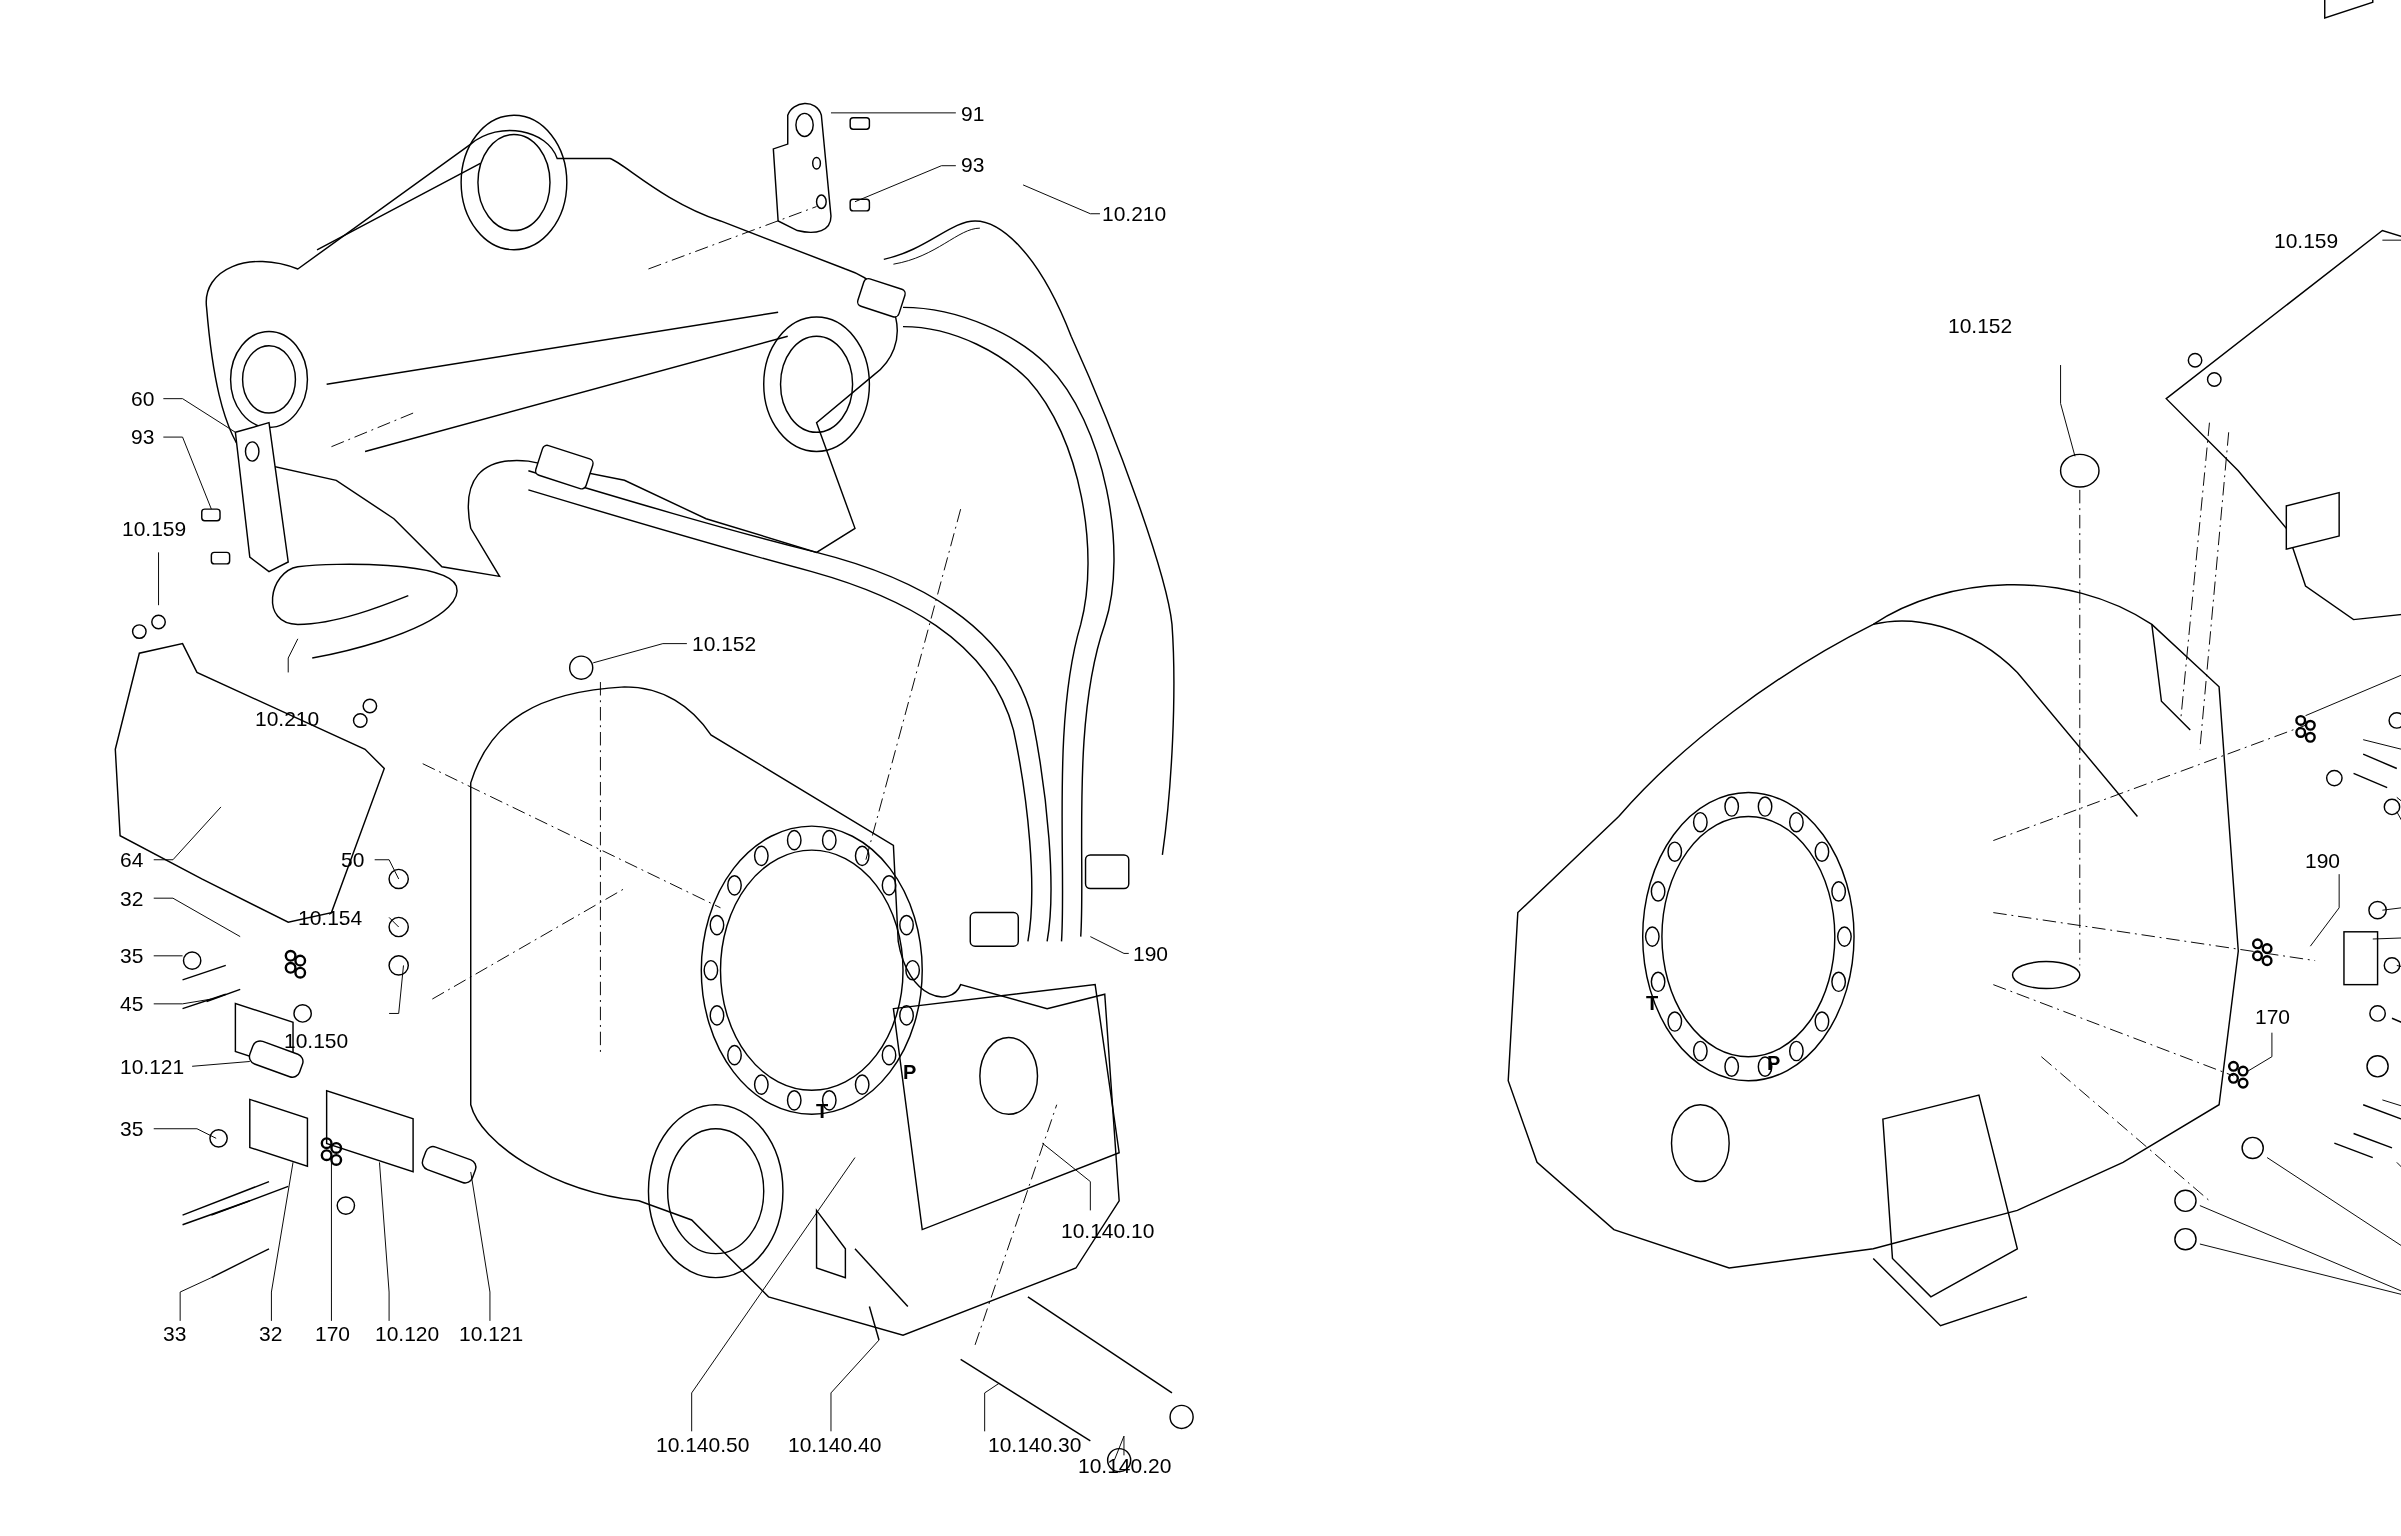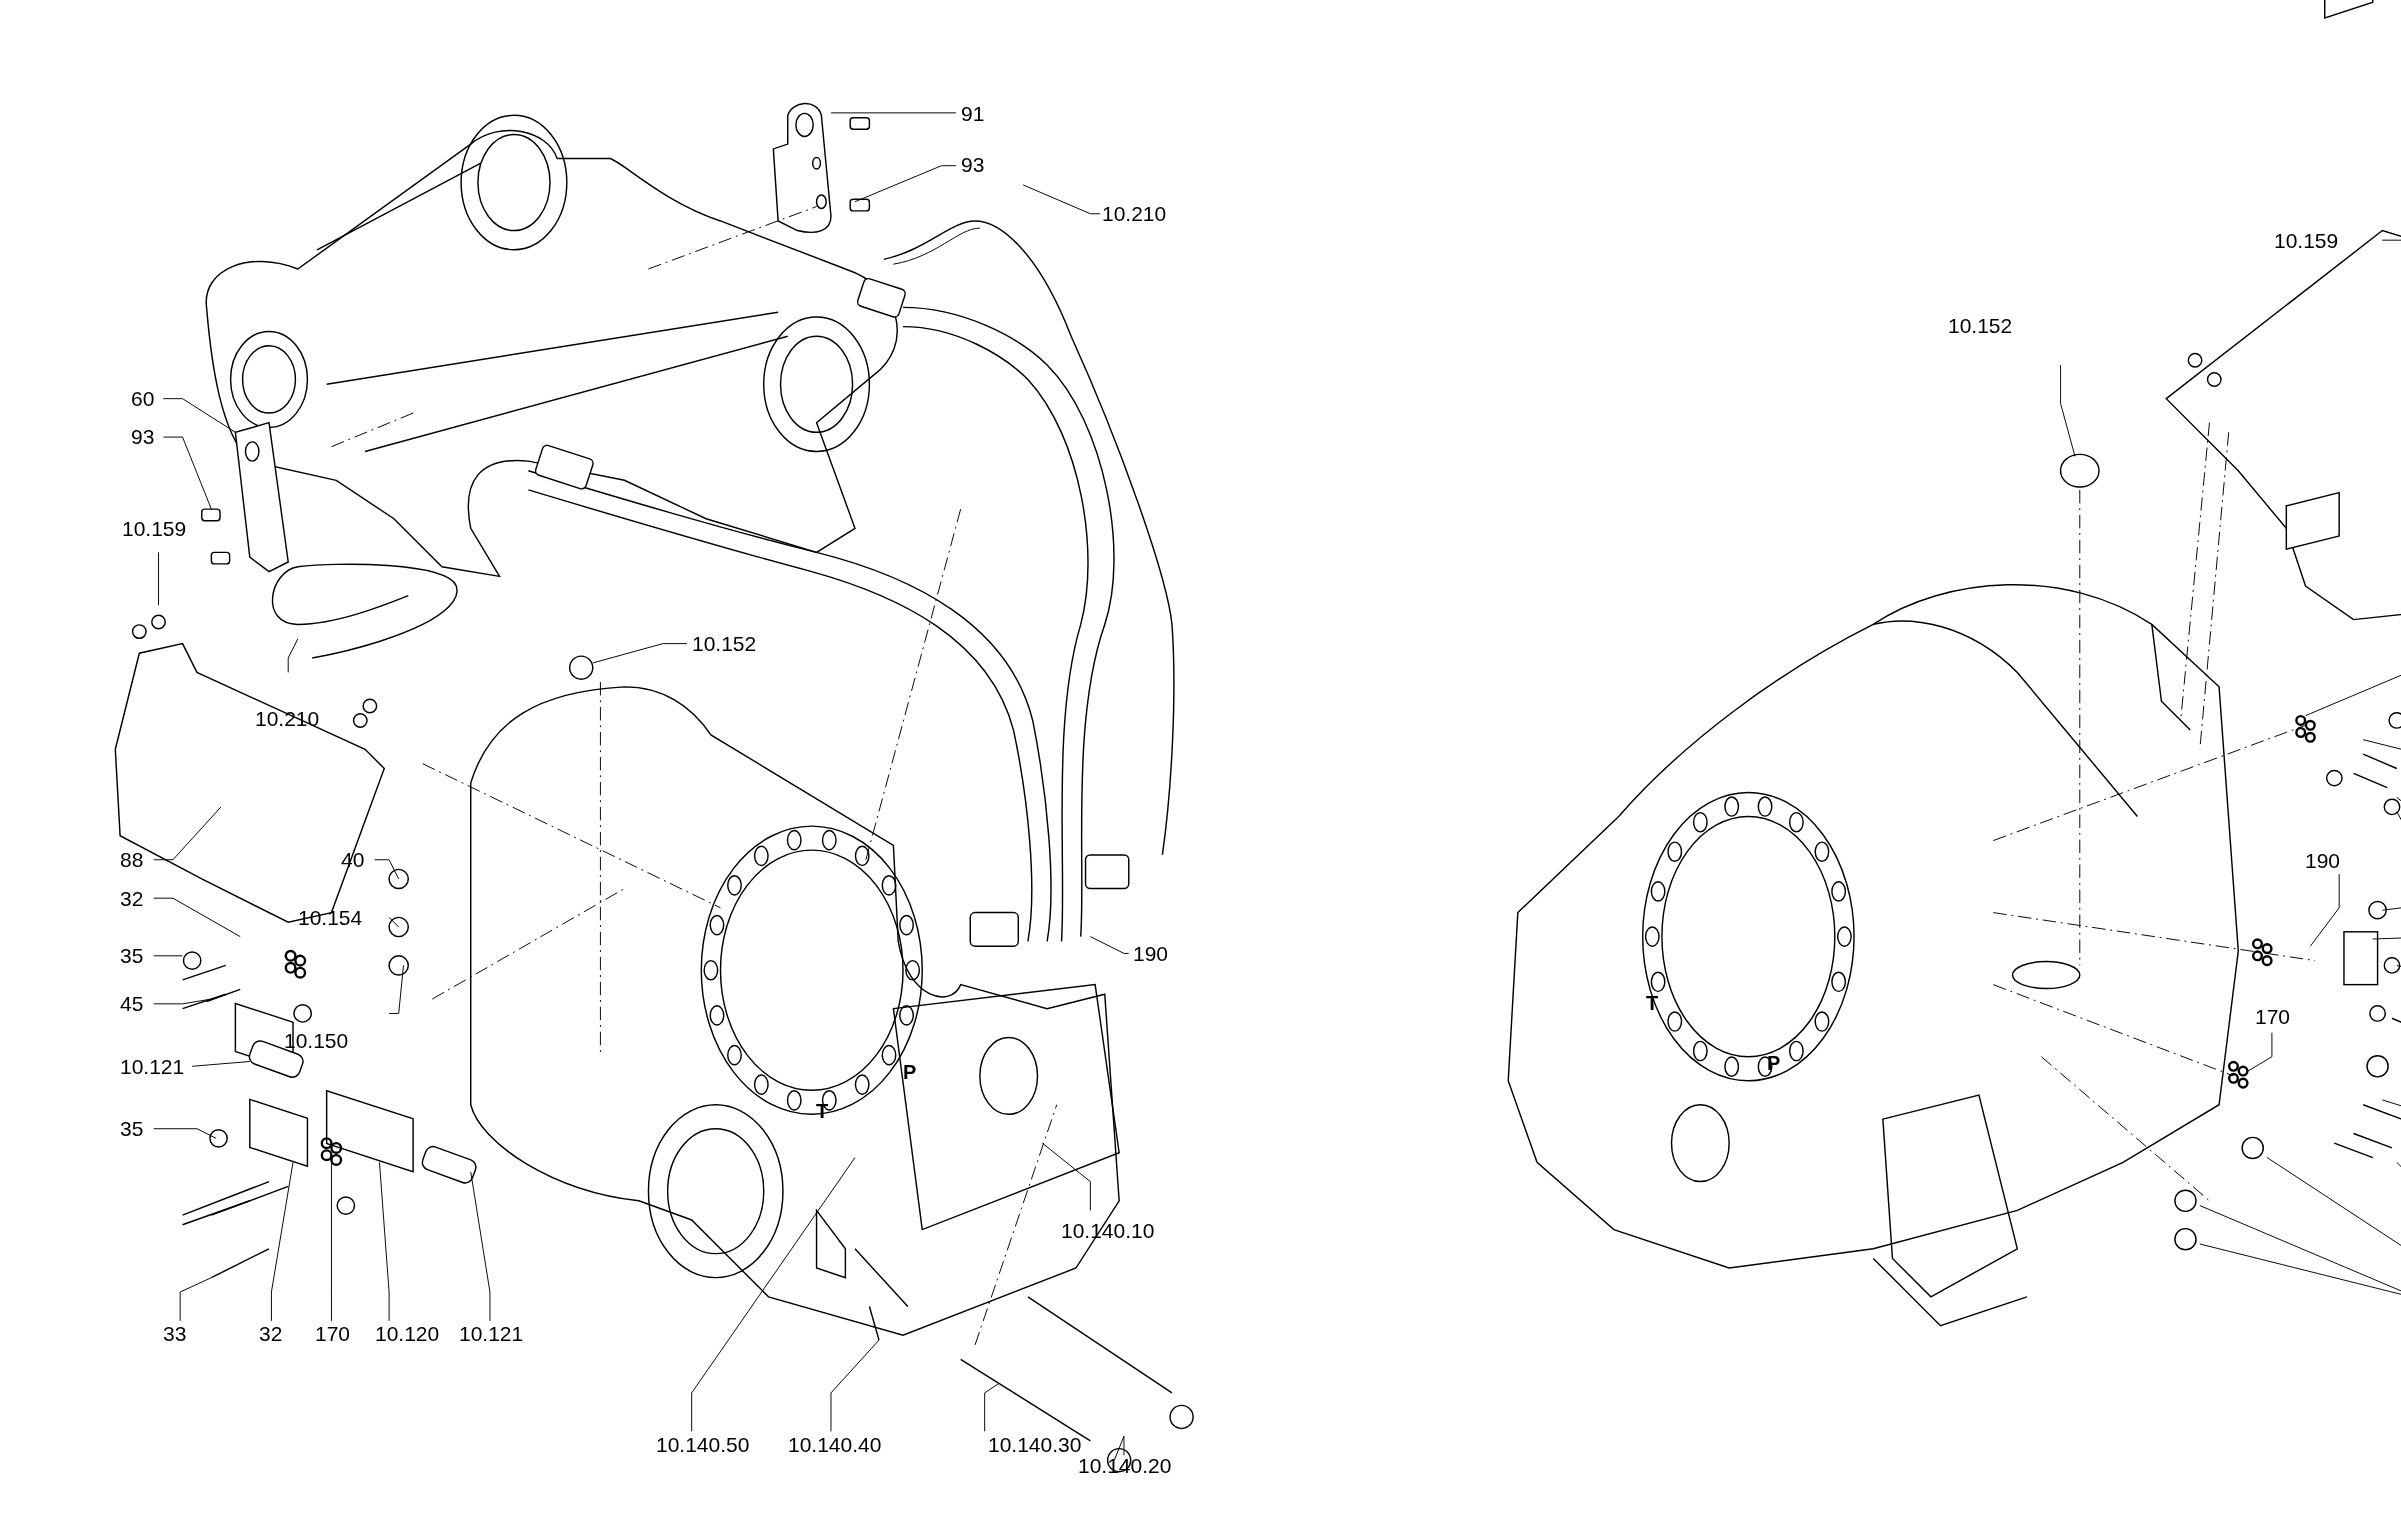--- a/index.html
+++ b/index.html
@@ -298,22 +298,22 @@
 </svg>
 
 <div class="callout" style="left:961px;top:103px">91</div>
 <div class="callout" style="left:961px;top:154px">93</div>
 <div class="callout" style="left:1102px;top:203px">10.210</div>
 <div class="callout" style="left:131px;top:388px">60</div>
 <div class="callout" style="left:131px;top:426px">93</div>
 <div class="callout" style="left:122px;top:518px">10.159</div>
 <div class="callout" style="left:255px;top:708px">10.210</div>
 <div class="callout" style="left:692px;top:633px">10.152</div>
-<div class="callout" style="left:120px;top:849px">88</div>
-<div class="callout" style="left:341px;top:849px">40</div>
+<div class="callout" style="left:120px;top:849px">64</div>
+<div class="callout" style="left:341px;top:849px">50</div>
 <div class="callout" style="left:120px;top:888px">32</div>
 <div class="callout" style="left:298px;top:907px">10.154</div>
 <div class="callout" style="left:120px;top:945px">35</div>
 <div class="callout" style="left:120px;top:993px">45</div>
 <div class="callout" style="left:284px;top:1030px">10.150</div>
 <div class="callout" style="left:120px;top:1056px">10.121</div>
 <div class="callout" style="left:120px;top:1118px">35</div>
 <div class="callout" style="left:1133px;top:943px">190</div>
 <div class="callout" style="left:1061px;top:1220px">10.140.10</div>
 <div class="callout" style="left:163px;top:1323px">33</div>

